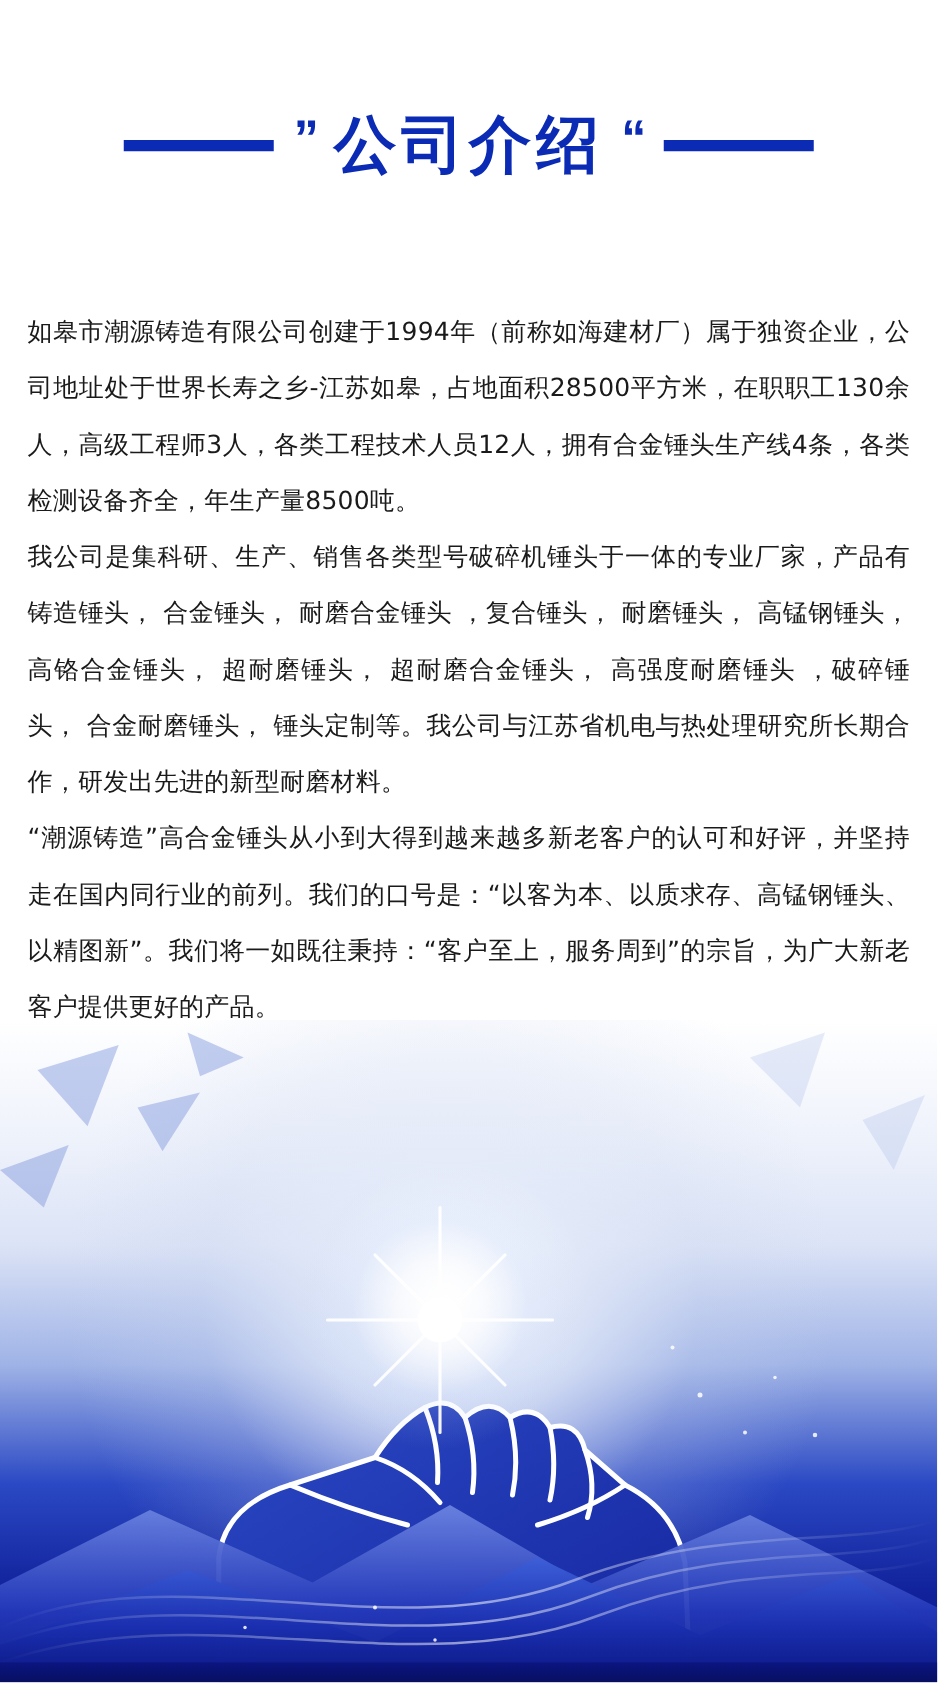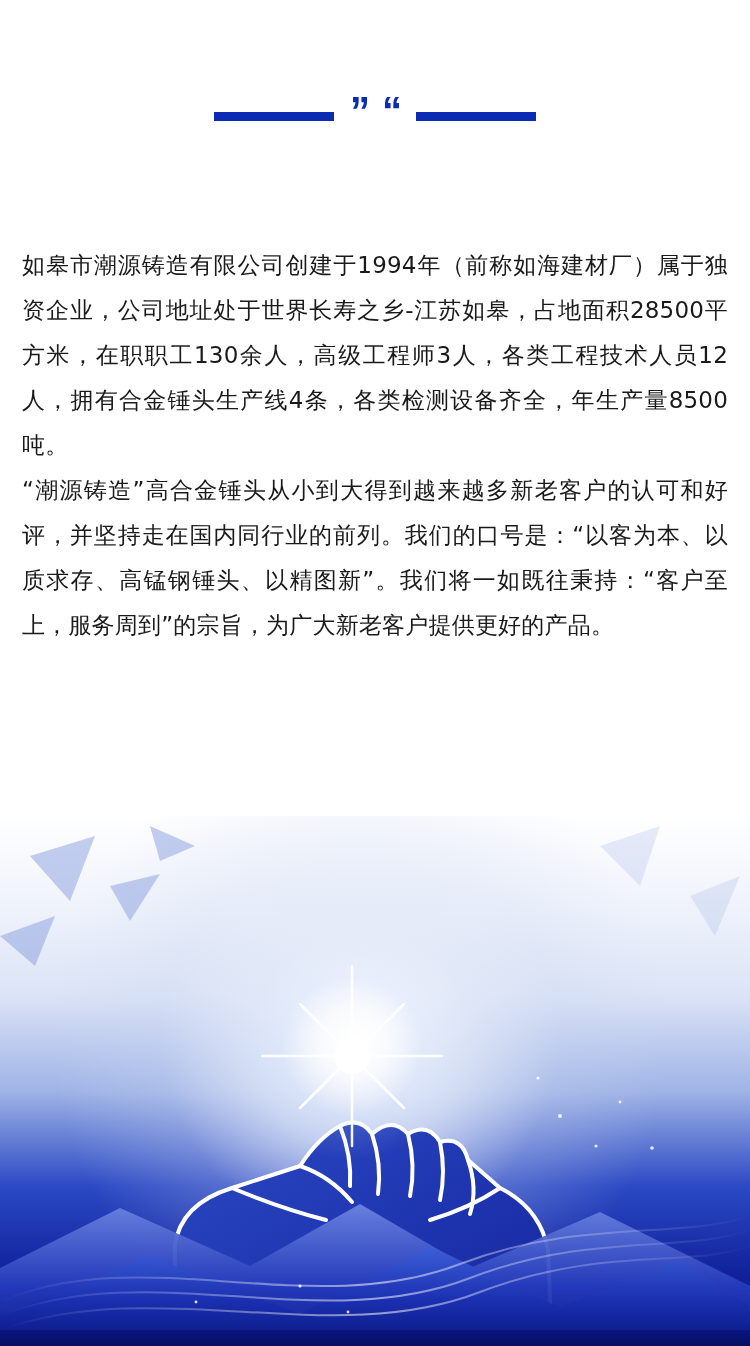--- a/index.html
+++ b/index.html
@@ -67,21 +67,21 @@
   }
 
   
   .content {
     position: relative;
     padding: 28px 22px 0 22px;
     z-index: 5;
   }
   .para {
     color: #1a1a1a;
-    font-size: 23px;
+    font-size: 20px;
     line-height: 45px;
     text-align: justify;
     margin: 0 0 0 0;
     letter-spacing: 0.2px;
     font-family: "DejaVu Sans", "Liberation Sans", sans-serif;
   }
 
   
   .artwork {
     position: absolute;
@@ -122,27 +122,29 @@
 </style>
 </head>
 <body>
 
 <div class="page">
 
   <div class="header">
     <div class="title-row">
       <span class="rule left"></span>
       <span class="quote">”</span>
+      <span class="page-title">公司介绍</span>
       <span class="quote">“</span>
       <span class="rule right"></span>
     </div>
   </div>
 
   <div class="content">
     <p class="para">如皋市潮源铸造有限公司创建于1994年（前称如海建材厂）属于独资企业，公司地址处于世界长寿之乡-江苏如皋，占地面积28500平方米，在职职工130余人，高级工程师3人，各类工程技术人员12人，拥有合金锤头生产线4条，各类检测设备齐全，年生产量8500吨。</p>
+    <p class="para">我公司是集科研、生产、销售各类型号破碎机锤头于一体的专业厂家，产品有铸造锤头， 合金锤头， 耐磨合金锤头 ，复合锤头， 耐磨锤头， 高锰钢锤头， 高铬合金锤头， 超耐磨锤头， 超耐磨合金锤头， 高强度耐磨锤头 ，破碎锤头， 合金耐磨锤头， 锤头定制等。我公司与江苏省机电与热处理研究所长期合作，研发出先进的新型耐磨材料。</p>
     <p class="para">“潮源铸造”高合金锤头从小到大得到越来越多新老客户的认可和好评，并坚持走在国内同行业的前列。我们的口号是：“以客为本、以质求存、高锰钢锤头、以精图新”。我们将一如既往秉持：“客户至上，服务周到”的宗旨，为广大新老客户提供更好的产品。</p>
   </div>
 
   <div class="artwork">
     <div class="art-bg"></div>
 
     <svg class="art-waves" viewBox="0 0 750 530" preserveAspectRatio="none">
       <defs>
         <linearGradient id="gMountain" x1="0" y1="0" x2="0" y2="1">
           <stop offset="0%" stop-color="#3d5fd8"></stop>

